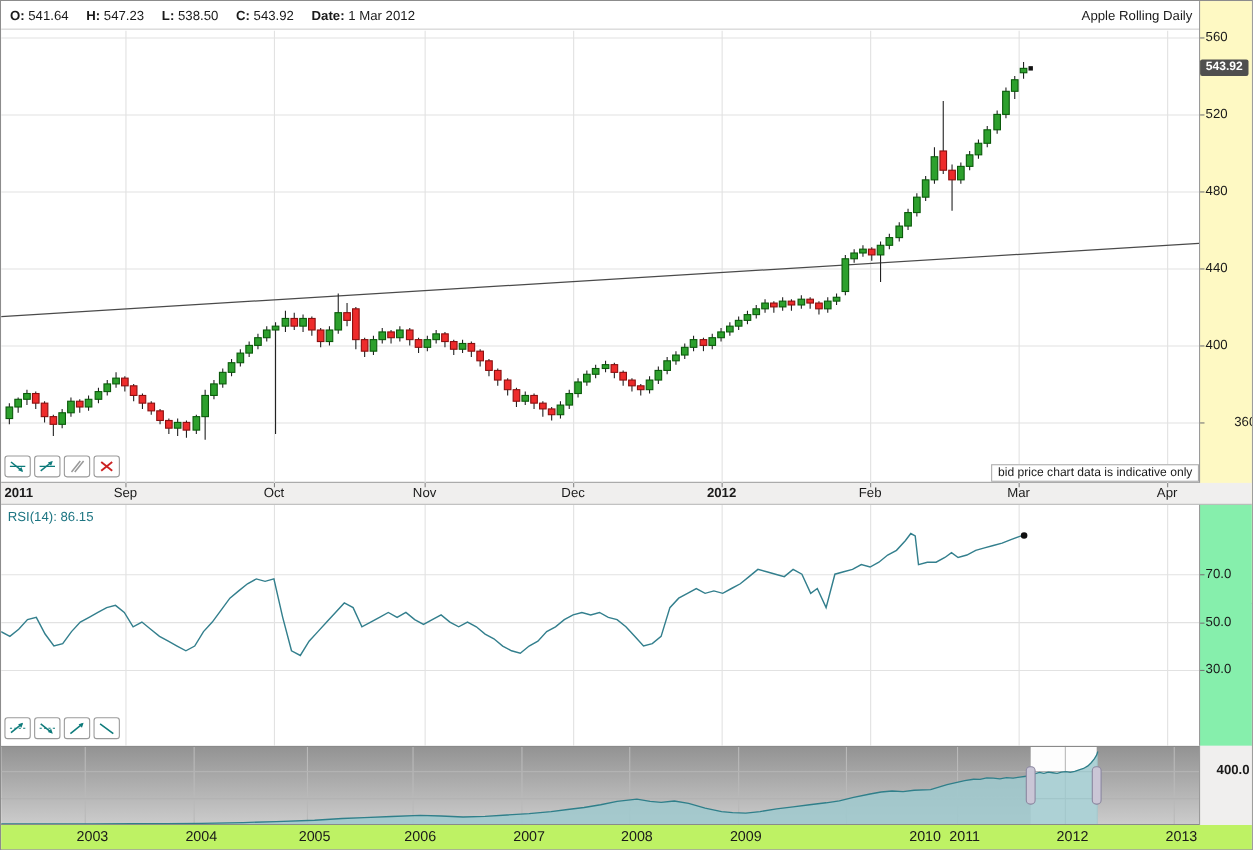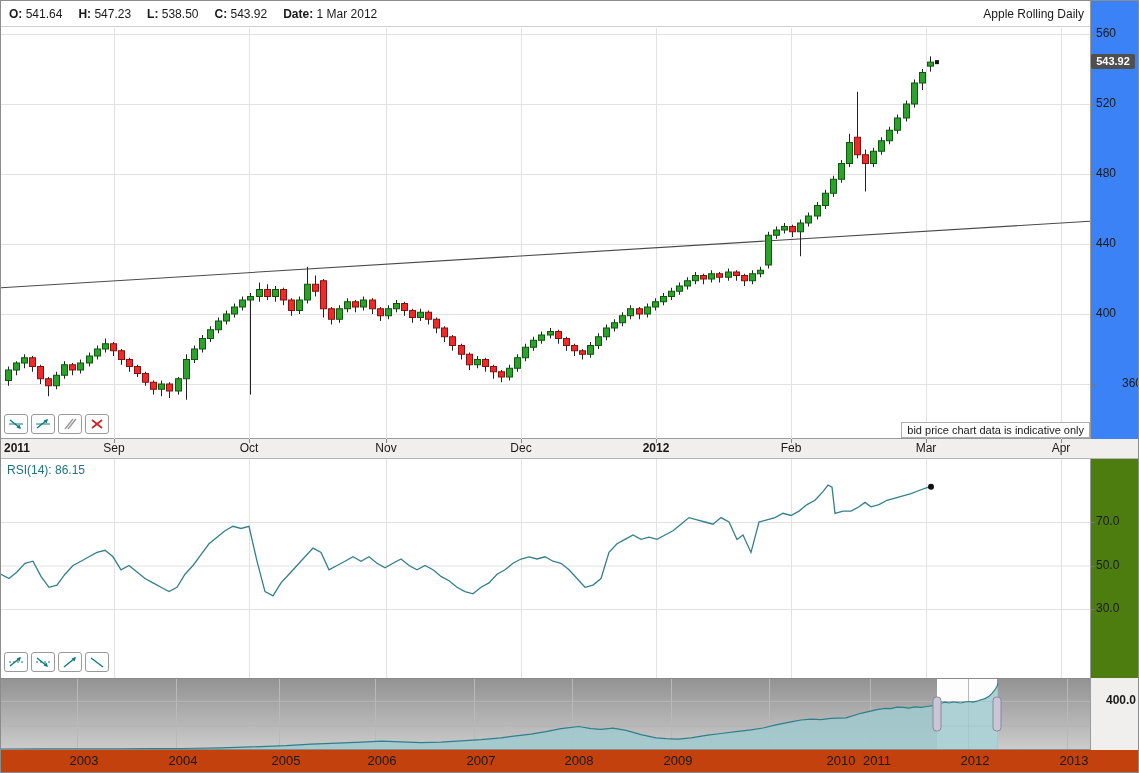--- a/index.html
+++ b/index.html
@@ -1,27 +1,27 @@
 <!DOCTYPE html>
 <html><head>
 <meta charset="utf-8">
 <style>
   html,body{margin:0;padding:0;background:#d8d8d8;}
   .app{position:relative;width:1139px;height:773px;background:#f0efee;
        font-family:"Liberation Sans","DejaVu Sans",sans-serif;color:#1a1a1a;
        border:1px solid #8c8c8c;box-sizing:border-box;overflow:hidden;}
   .pane{position:absolute;box-sizing:border-box;}
   .main-pane{left:0;top:0;width:1089px;height:438px;background:#fff;border-bottom:1px solid #9a9a9a;}
-  .price-axis{left:1089px;top:0;width:50px;height:548px;background:#3b82f6;border-left:1px solid #9a9a9a;border-bottom:1px solid #9a9a9a;padding-left:23px;}
+  .price-axis{left:1089px;top:0;width:50px;height:548px;background:#fef9c3;border-left:1px solid #9a9a9a;border-bottom:1px solid #9a9a9a;padding-left:23px;}
   .date-axis{left:0;top:438px;width:1139px;height:20px;background:#f0efee;border-bottom:1px solid #b5b5b5;}
   .rsi-pane{left:0;top:458px;width:1089px;height:219px;background:#fff;padding-left:22px;}
-  .rsi-axis{left:1089px;top:458px;width:50px;height:219px;background:#4d7c0f;border-left:1px solid #9a9a9a;}
+  .rsi-axis{left:1089px;top:458px;width:50px;height:219px;background:#86efac;border-left:1px solid #9a9a9a;}
   .nav-pane{left:0;top:677px;width:1089px;height:72px;}
   .nav-axis{left:1089px;top:677px;width:50px;height:72px;background:#f0efee;border-left:1px solid #9a9a9a;}
-  .year-axis{left:0;top:749px;width:1139px;height:24px;background:#c2410c;}
+  .year-axis{left:0;top:749px;width:1139px;height:24px;background:#bef264;}
   svg{position:absolute;left:0;top:0;}
   .ohlc-bar{position:absolute;left:0;top:0;width:100%;height:26px;background:#fff;
             border-bottom:1px solid #cfcfcf;display:flex;align-items:center;
             padding-left:8px;box-sizing:border-box;font-size:12px;z-index:3;}
   .ohlc-item{margin-right:16px;white-space:nowrap;}
   .ohlc-item b{font-weight:bold;}
   .chart-title{position:absolute;right:6px;top:6px;font-size:12px;z-index:3;}
   .axis-tick{position:absolute;left:5px;font-size:12px;}
   .tickmark{position:absolute;left:0;width:4px;height:1px;background:#777;}
   .price-badge{position:absolute;left:0;width:44px;height:15px;background:#4f4f4f;color:#fff;

